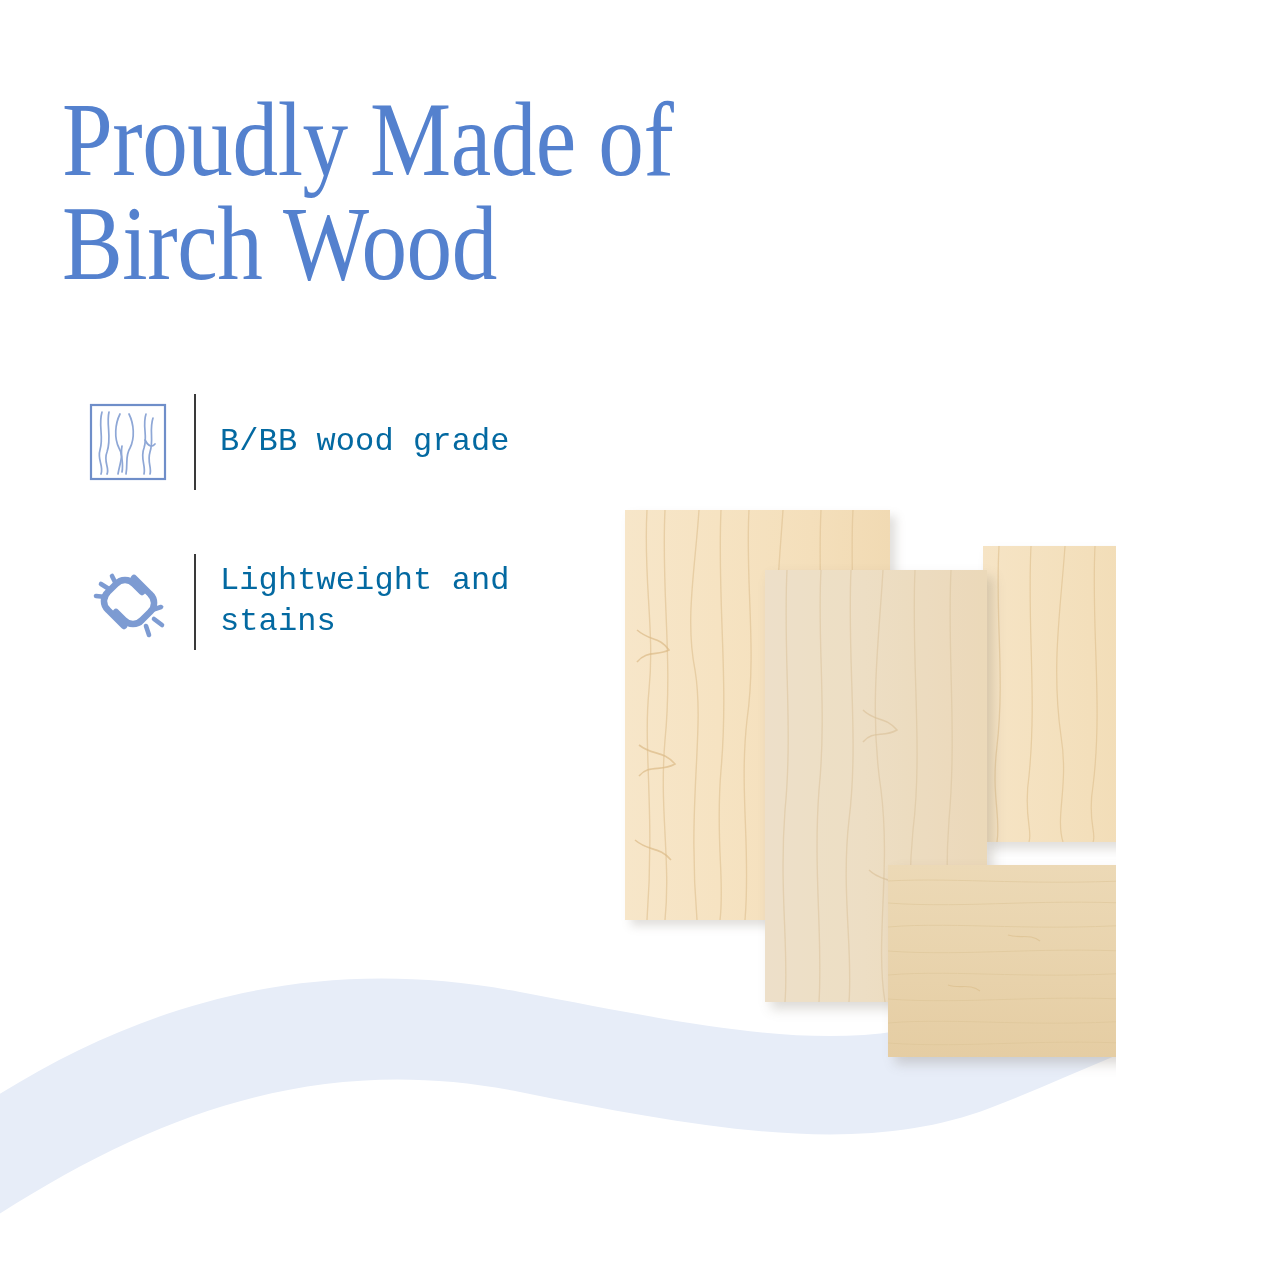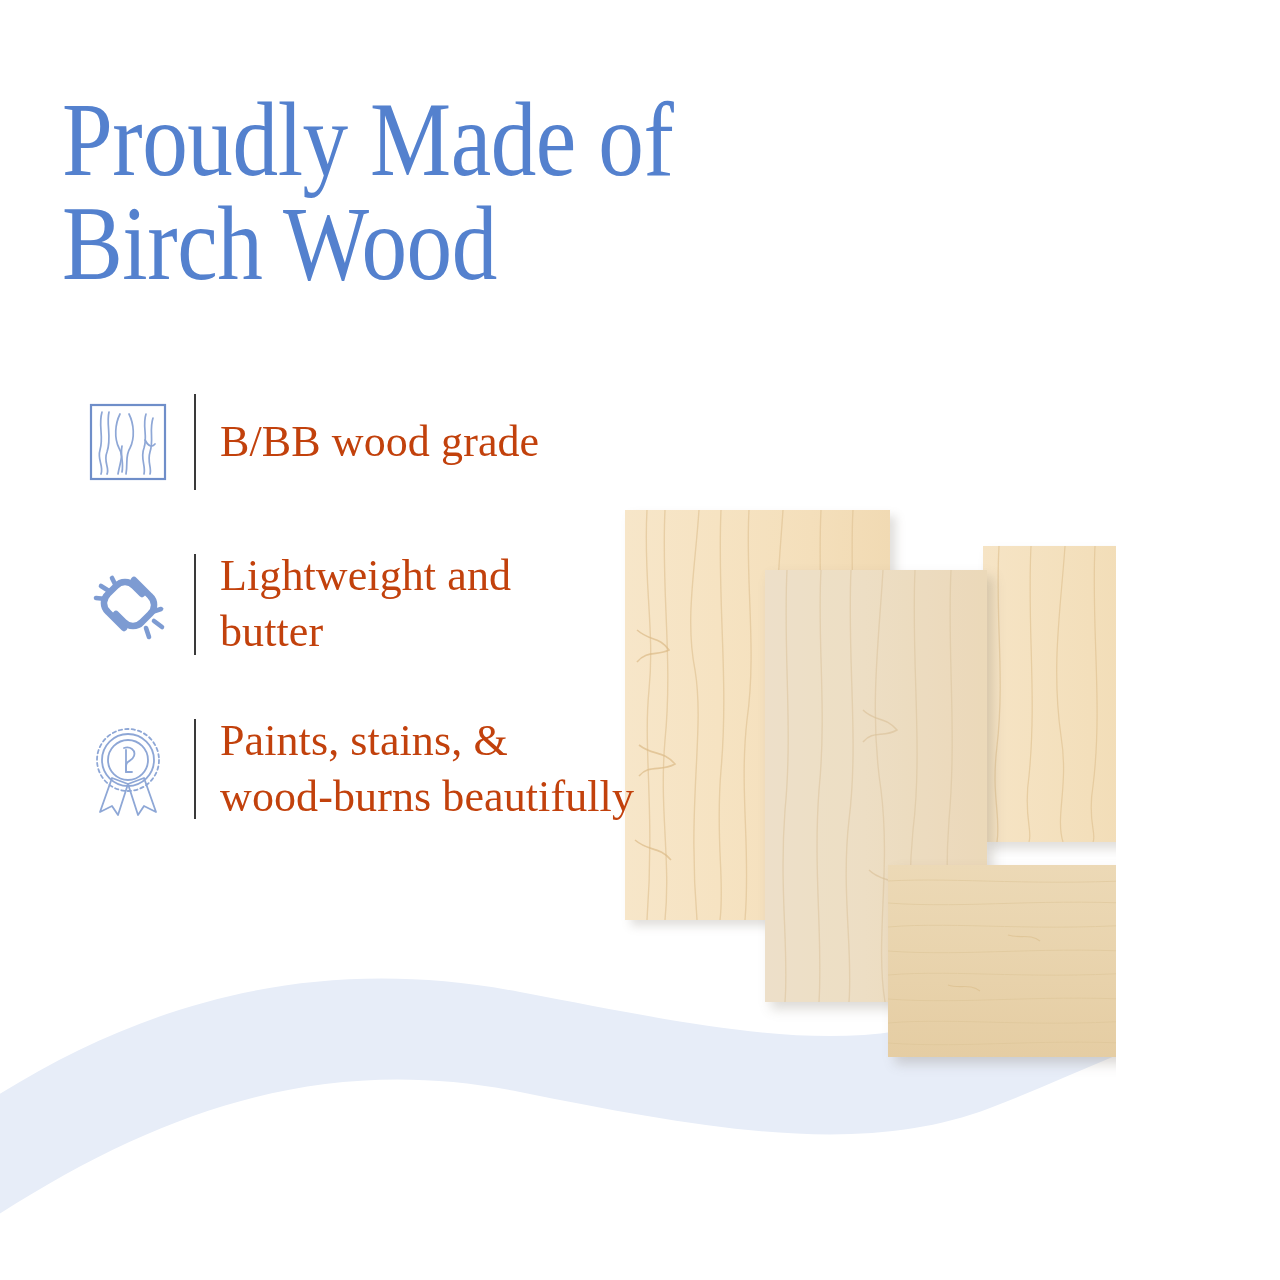--- a/index.html
+++ b/index.html
@@ -46,24 +46,24 @@
   .feat-icon svg{display:block;}
   .divider{
     width:2px;
     background:#3a3a3a;
     align-self:stretch;
     margin:6px 0 6px 14px;
     min-height:72px;
   }
   .feat-label{
     margin-left:24px;
-    font-family:Liberation Serif, serif;
-    font-size:44px;
+    font-family:Liberation Mono, monospace;
+    font-size:32px;
     line-height:1.28;
-    color:#c2410c;
+    color:#0369a1;
     letter-spacing:0.1px;
     white-space:pre-line;
     font-weight:400;
   }
 
   
   .panels{position:absolute;left:0;top:0;width:1280px;height:1280px;}
   .panel{position:absolute;overflow:hidden;}
   .panel .grain{position:absolute;left:0;top:0;width:100%;height:100%;}
 
@@ -237,37 +237,19 @@
             <path d="M19 28 L27 33"></path>
             <path d="M14 40 L24 41"></path>
             <path d="M70 54 L79 51"></path>
             <path d="M72 63 L80 69"></path>
             <path d="M64 70 L67 79"></path>
           </g>
         </svg>
       </span>
       <span class="divider"></span>
       <span class="feat-label">Lightweight and
-butter</span>
-    </div>
-
-    <div class="feature">
-      <span class="feat-icon">
-        <svg width="92" height="98" viewBox="0 0 92 98" aria-hidden="true">
-          <g fill="none" stroke="#8ea7d6" stroke-width="1.8" stroke-linejoin="round" stroke-linecap="round">
-            <path d="M30 58 L18 92 L30 86 L36 95 L46 64 Z"></path>
-            <path d="M62 58 L74 92 L62 86 L56 95 L46 64 Z"></path>
-            <circle cx="46" cy="40" r="31" stroke-dasharray="3.4 3.1"></circle>
-            <circle cx="46" cy="40" r="26"></circle>
-            <circle cx="46" cy="40" r="20"></circle>
-            <path d="M42 28 C48 26, 54 30, 52 36 C50 42, 44 40, 44 46 L44 52 L50 52"></path>
-            <path d="M44 30 L44 52"></path>
-          </g>
-        </svg>
-      </span>
-      <span class="divider"></span>
-      <span class="feat-label">Paints, stains, &amp;
-wood-burns beautifully</span>
-    </div>
+stains</span>
+    </div>
+
 
   </div>
 
 </div>
 
 </body></html>

